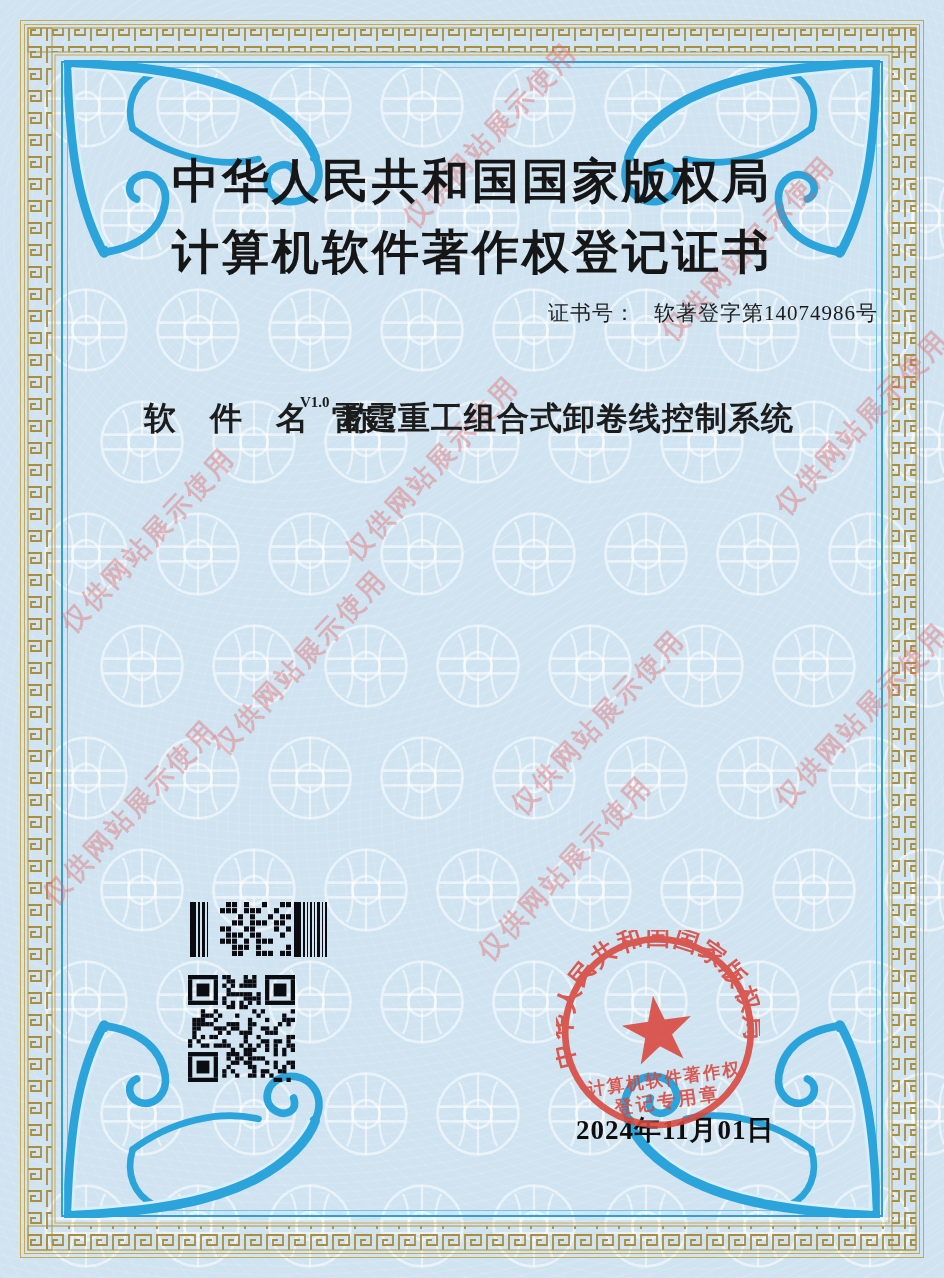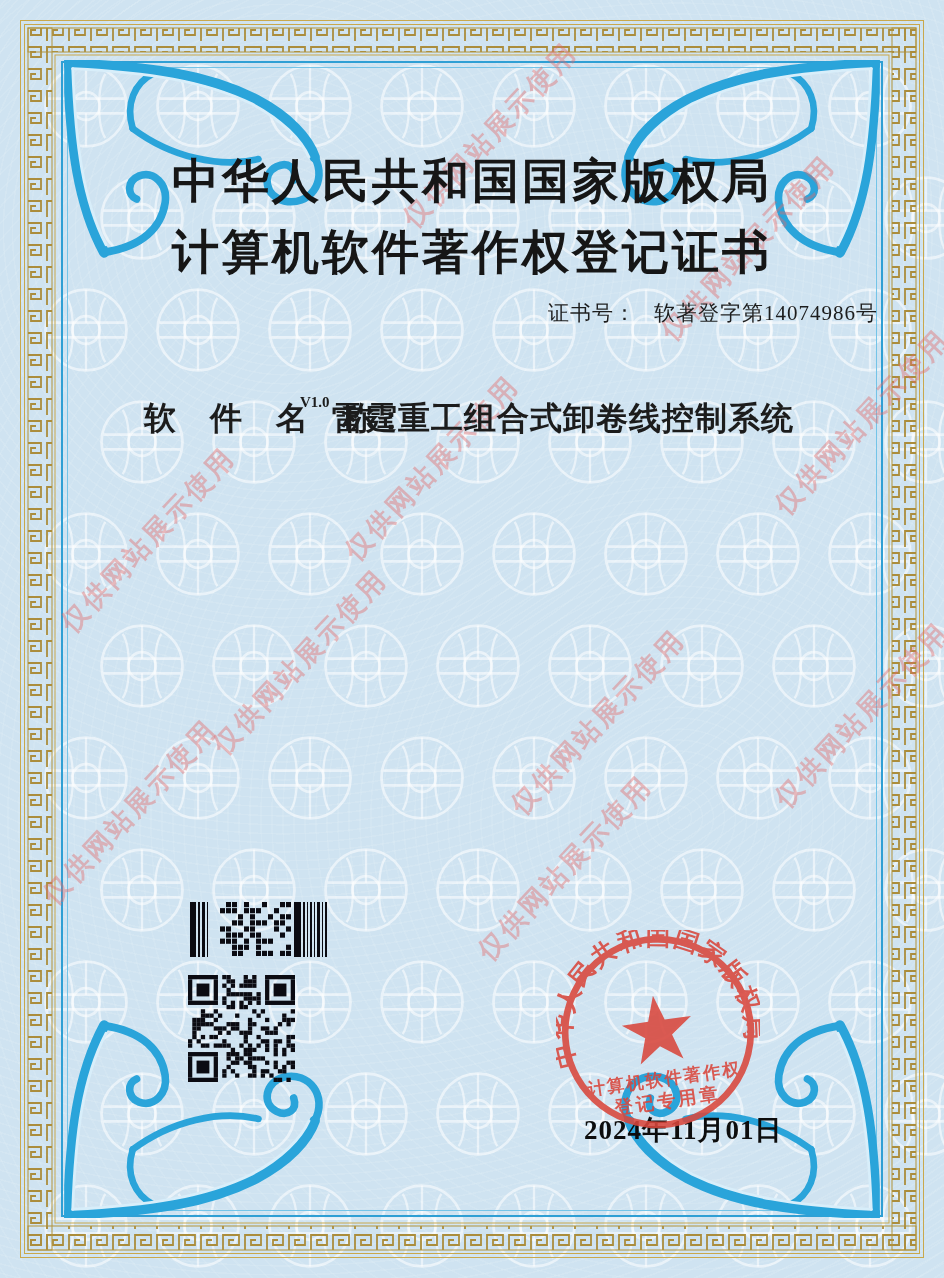--- a/index.html
+++ b/index.html
@@ -36,21 +36,21 @@
   .cert-no .gap{display:inline-block;width:18px;}
   .field-row{position:absolute;left:112px;font-size:32px;font-weight:700;white-space:pre;}
   .field-label{display:inline-block;width:188px;letter-spacing:1px;}
   .field-value{letter-spacing:1px;}
   .row0{top:360px;} .row1{top:458px;} .row2{top:616px;} .row3{top:675px;} .row4{top:733px;}
   .value-line2{position:absolute;left:300px;top:394px;font-size:15px;font-weight:700;}
   .paragraph{position:absolute;left:112px;top:776px;width:756px;font-size:24px;font-weight:600;
     line-height:54px;text-indent:2em;letter-spacing:0.5px;text-align:justify;}
   .barcode-box{position:absolute;left:190px;top:902px;}
   .qr-box{position:absolute;left:188px;top:975px;}
-  .date{position:absolute;left:576px;top:1112px;font-size:27px;font-weight:700;letter-spacing:1px;color:#0d0d0d;margin-left:8px;}
+  .date{position:absolute;left:576px;top:1112px;font-size:27px;font-weight:700;letter-spacing:1px;color:#0d0d0d;}
   .seal{position:absolute;left:556px;top:930px;width:204px;height:204px;pointer-events:none;}
   .seal text{font-family:"Liberation Serif","DejaVu Serif",serif;font-weight:700;}
 </style>
 </head>
 <body>
 
 <div class="page">
 
   <div class="texture"></div>
 

